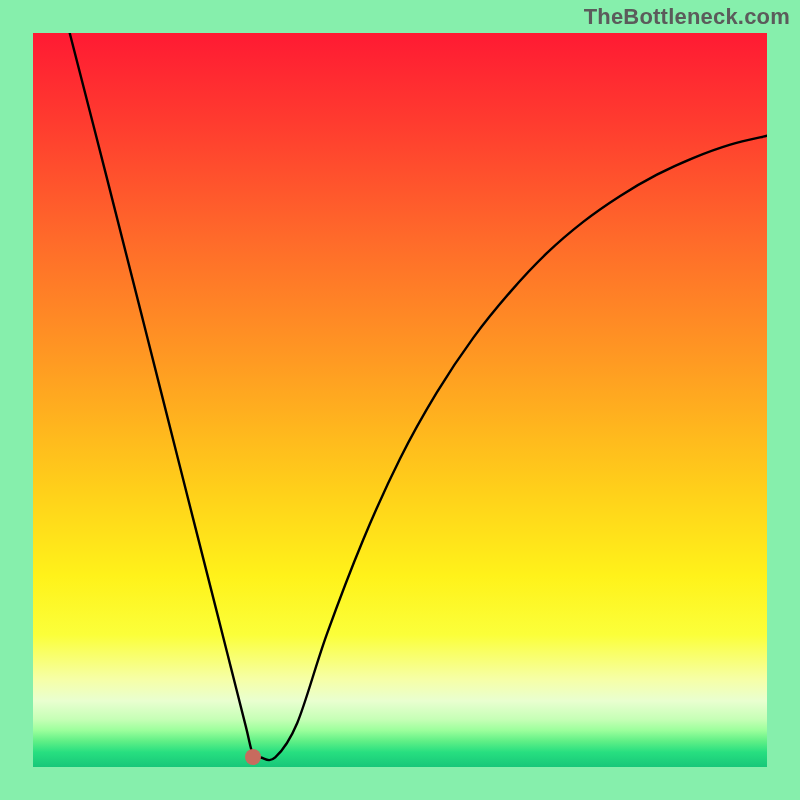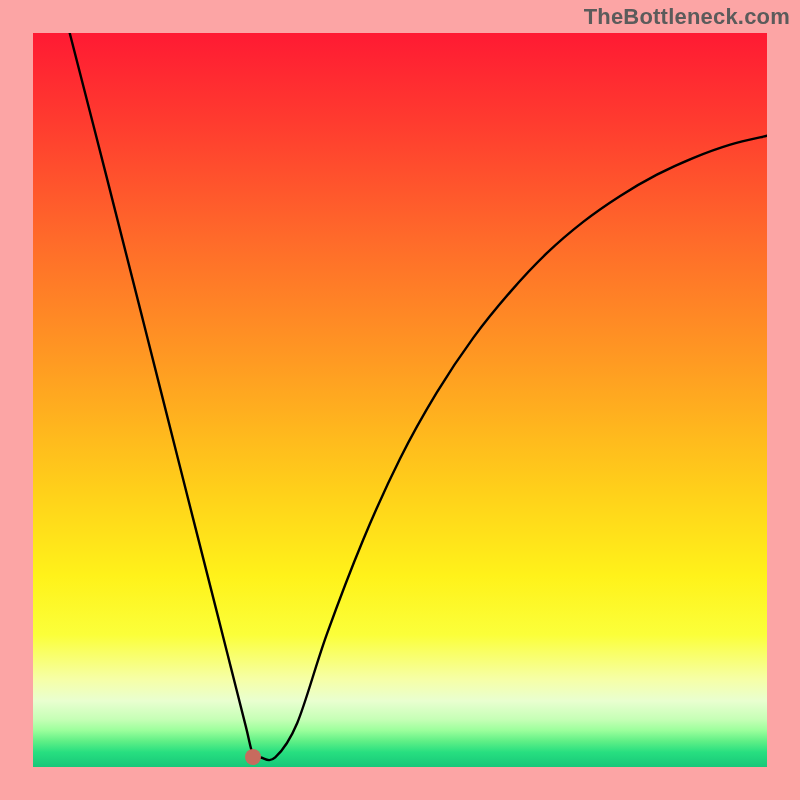--- a/index.html
+++ b/index.html
@@ -8,21 +8,21 @@
     width: 800px;
     height: 800px;
     background: #000;
     font-family: Arial, Helvetica, sans-serif;
     overflow: hidden;
   }
   .frame {
     position: relative;
     width: 800px;
     height: 800px;
-    background: #fca5a5;
+    background: #86efac;
   }
   .watermark {
     position: absolute;
     top: 4px;
     right: 10px;
     color: #5b5b5b;
     font-size: 22px;
     font-weight: 600;
     letter-spacing: 0.2px;
     z-index: 30;

